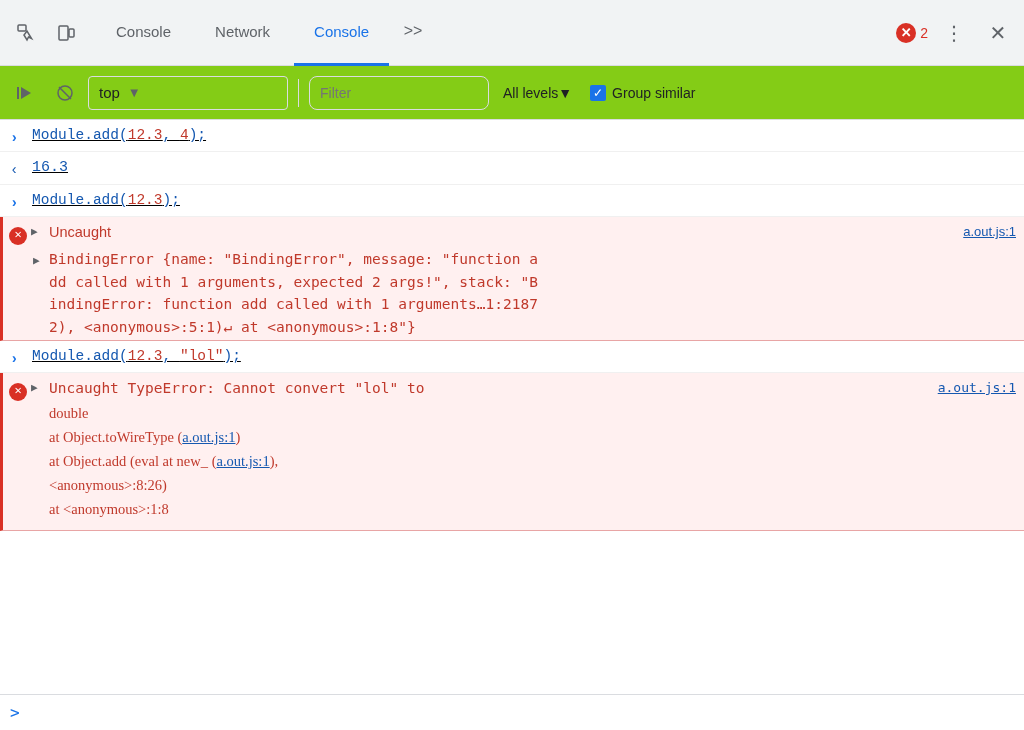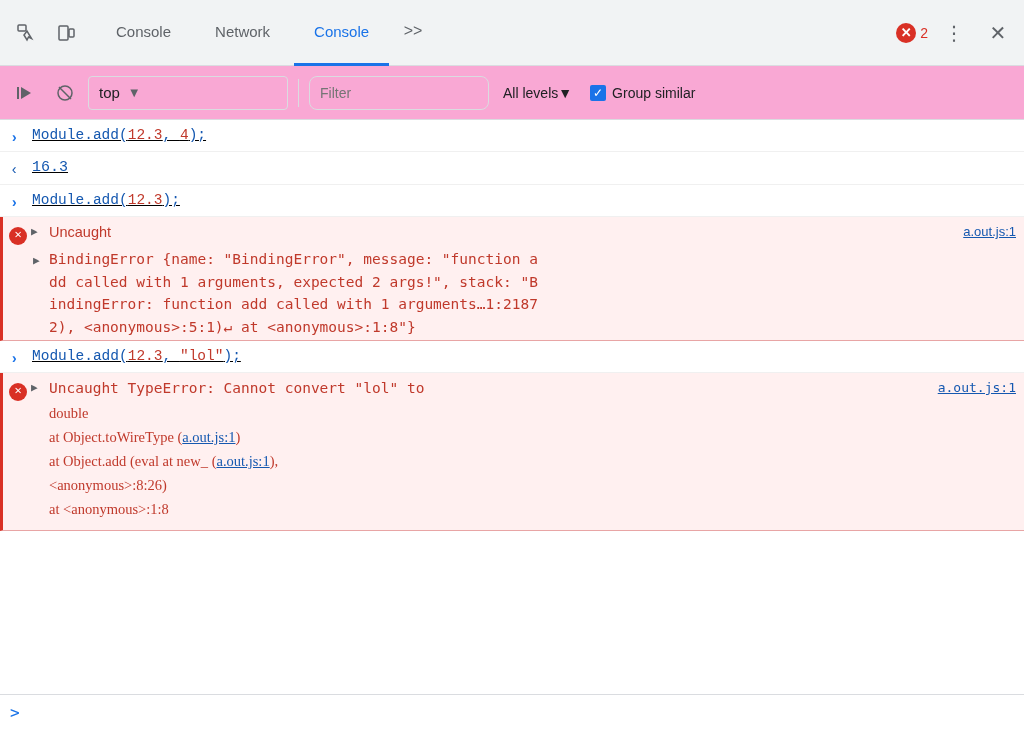--- a/index.html
+++ b/index.html
@@ -115,21 +115,21 @@
       font-size: 20px;
       color: #5f6368;
     }
 
     
     .toolbar {
       display: flex;
       align-items: center;
       height: 54px;
       border-bottom: 1px solid #dadce0;
-      background: #f9a8d4;
+      background: #84cc16;
       padding: 8px 8px;
       gap: 6px;
     }
     .toolbar-icon-btn {
       width: 34px;
       height: 34px;
       display: flex;
       align-items: center;
       justify-content: center;
       cursor: pointer;

